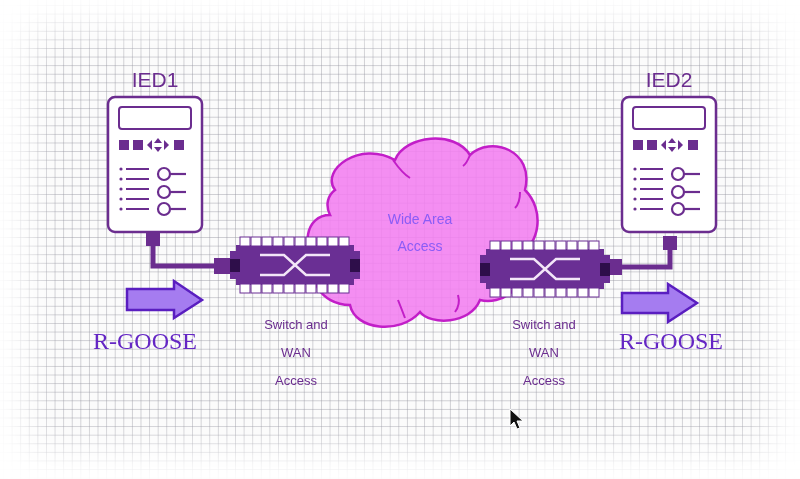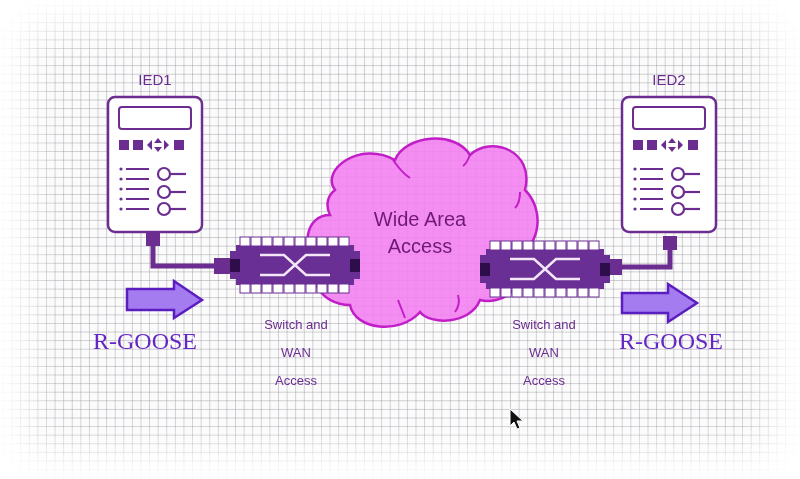--- a/index.html
+++ b/index.html
@@ -20,23 +20,23 @@
   .vignette {
     position: absolute; left: 0; top: 0; width: 800px; height: 479px;
     pointer-events: none;
     box-shadow: inset 0 0 38px 28px #ffffff;
   }
   svg.diagram { position: absolute; left: 0; top: 0; }
   .lbl {
     position: absolute; color: #6b2d8f; font-size: 13px; text-align: center;
     line-height: 28px; white-space: nowrap;
   }
-  .ied-title { font-size: 15px; }
+  .ied-title { font-size: 21px; }
   .rgoose { color: #6426c4; font-size: 24px; font-family: Liberation Serif, serif; }
-  .wan-text { color: #701a75; font-size: 20px; line-height: 28px; }
+  .wan-text { color: #8b5cf6; font-size: 14px; line-height: 28px; }
   .cursor { position: absolute; left: 509px; top: 408px; }
 </style>
 </head>
 <body>
 
 <div class="canvas"></div>
 
 <svg class="diagram" width="800" height="479" viewBox="0 0 800 479">
   <defs>
     <g id="ied-body">

